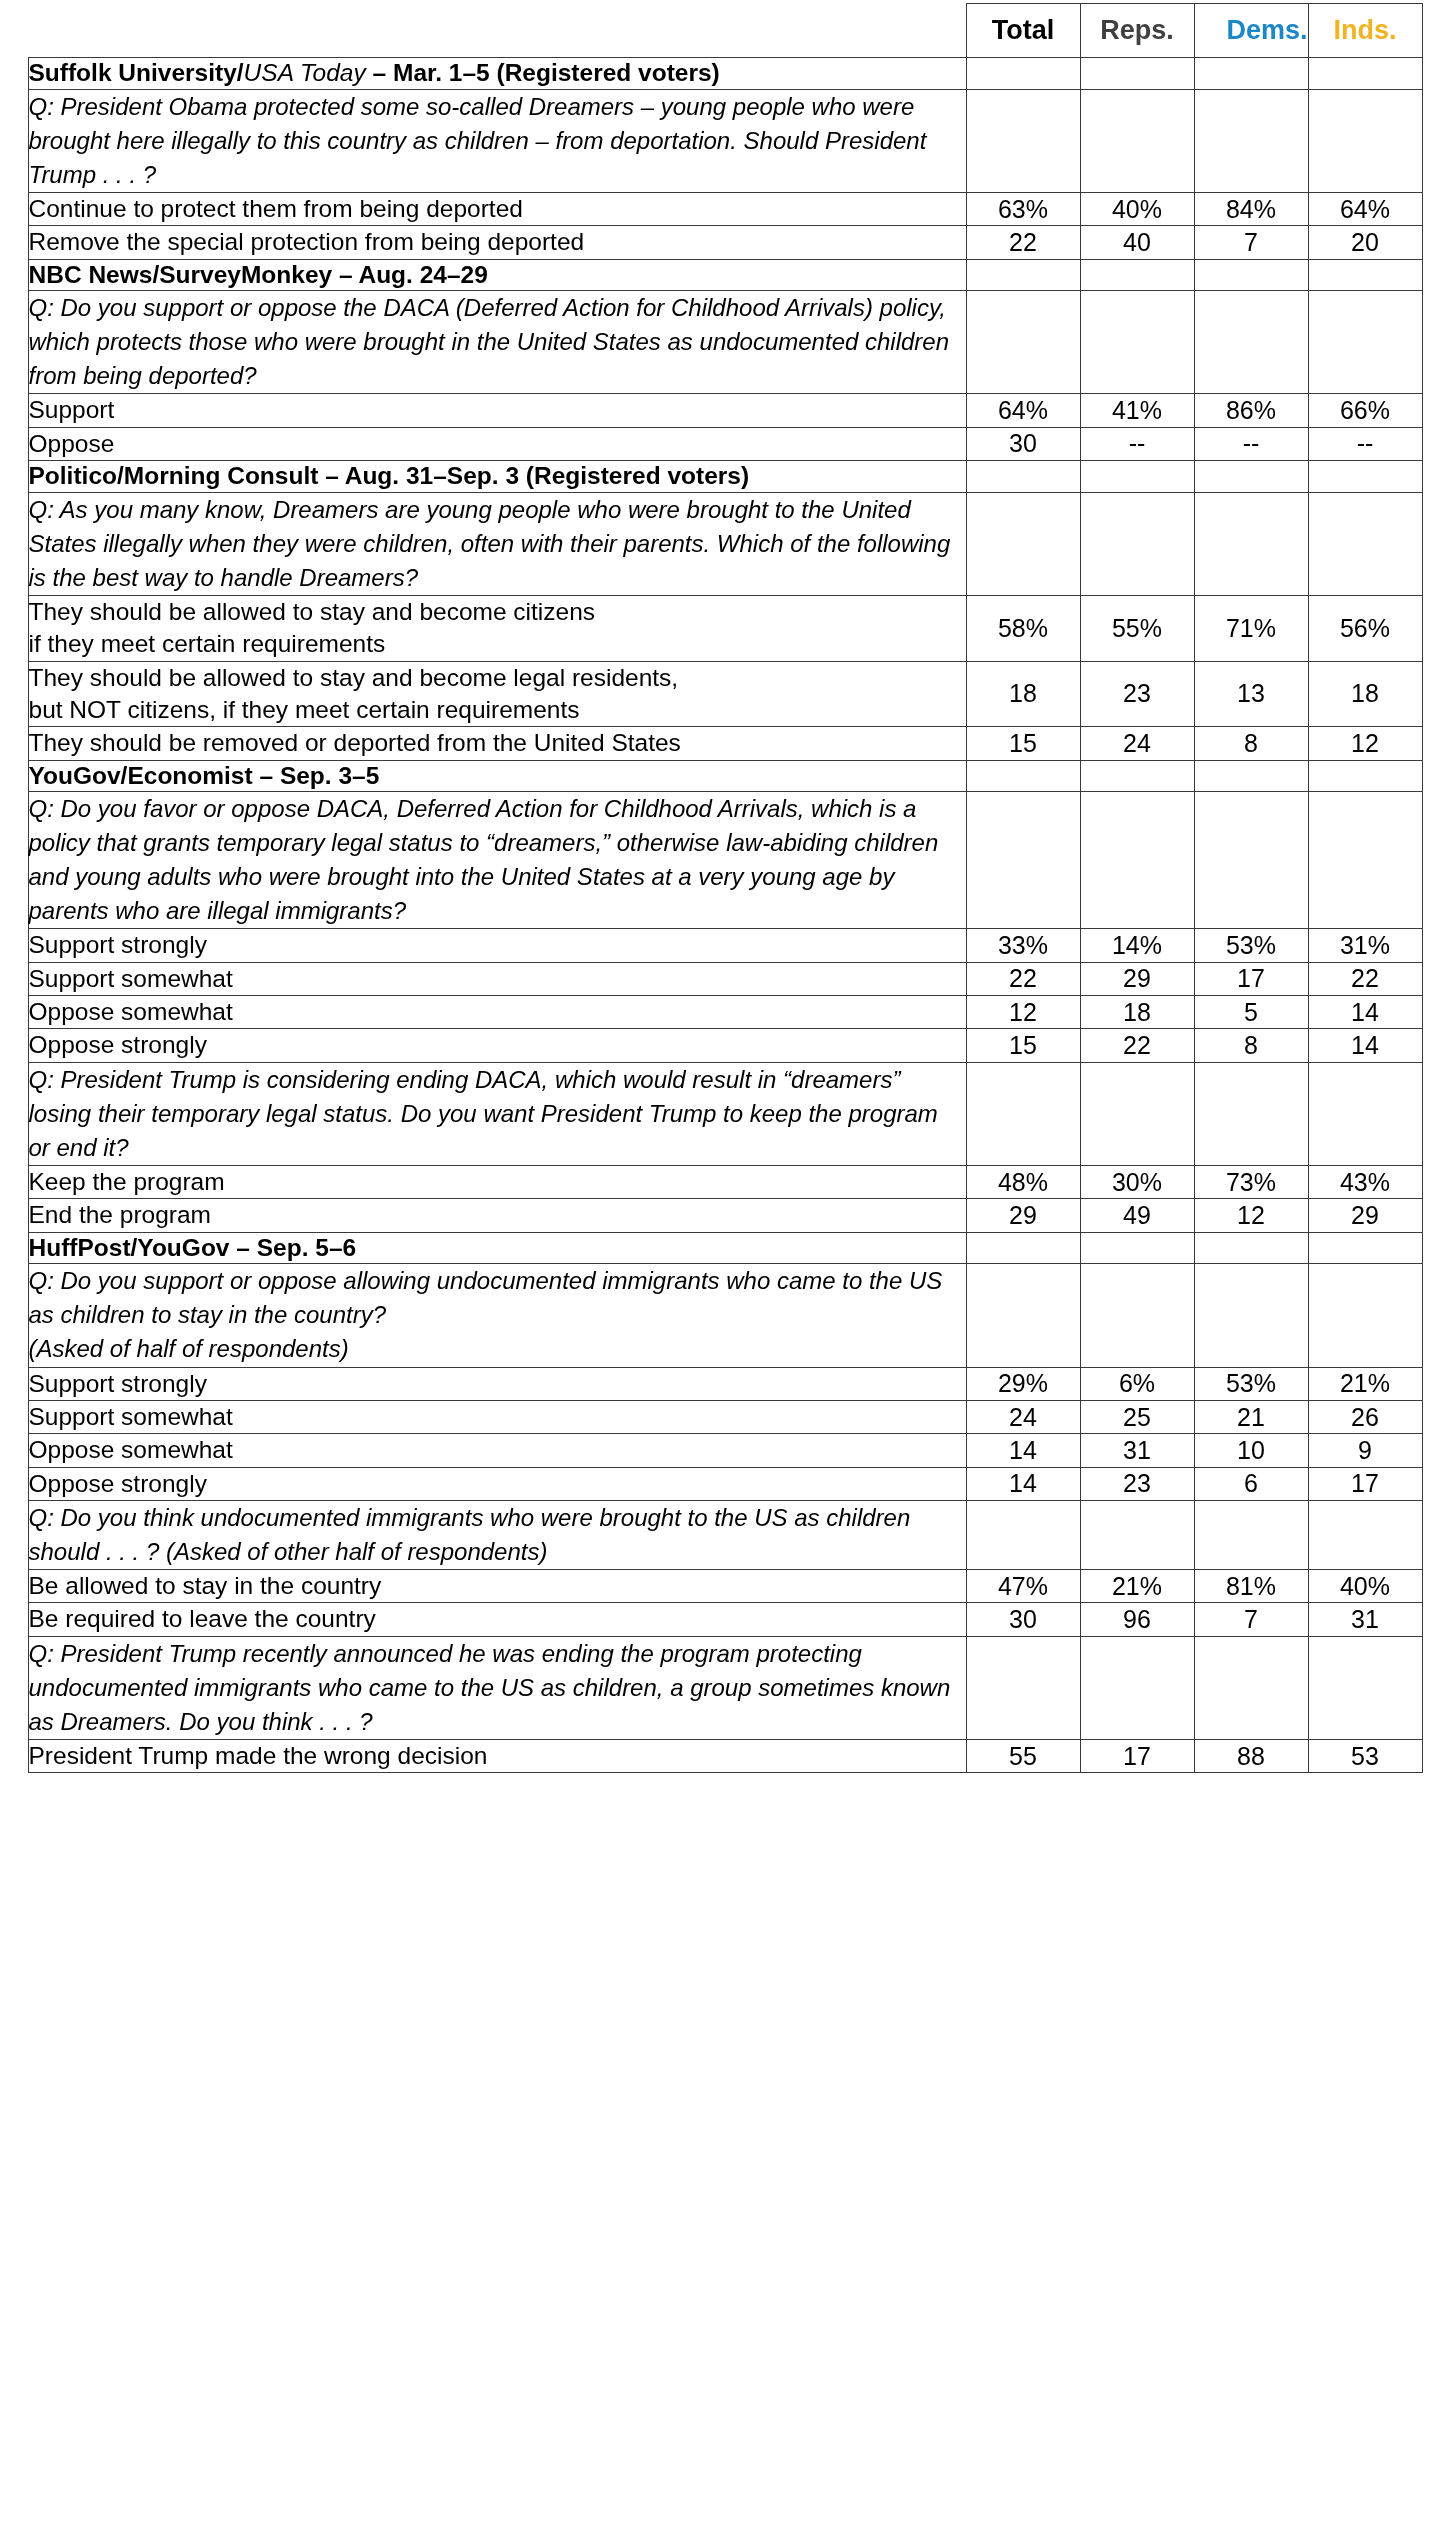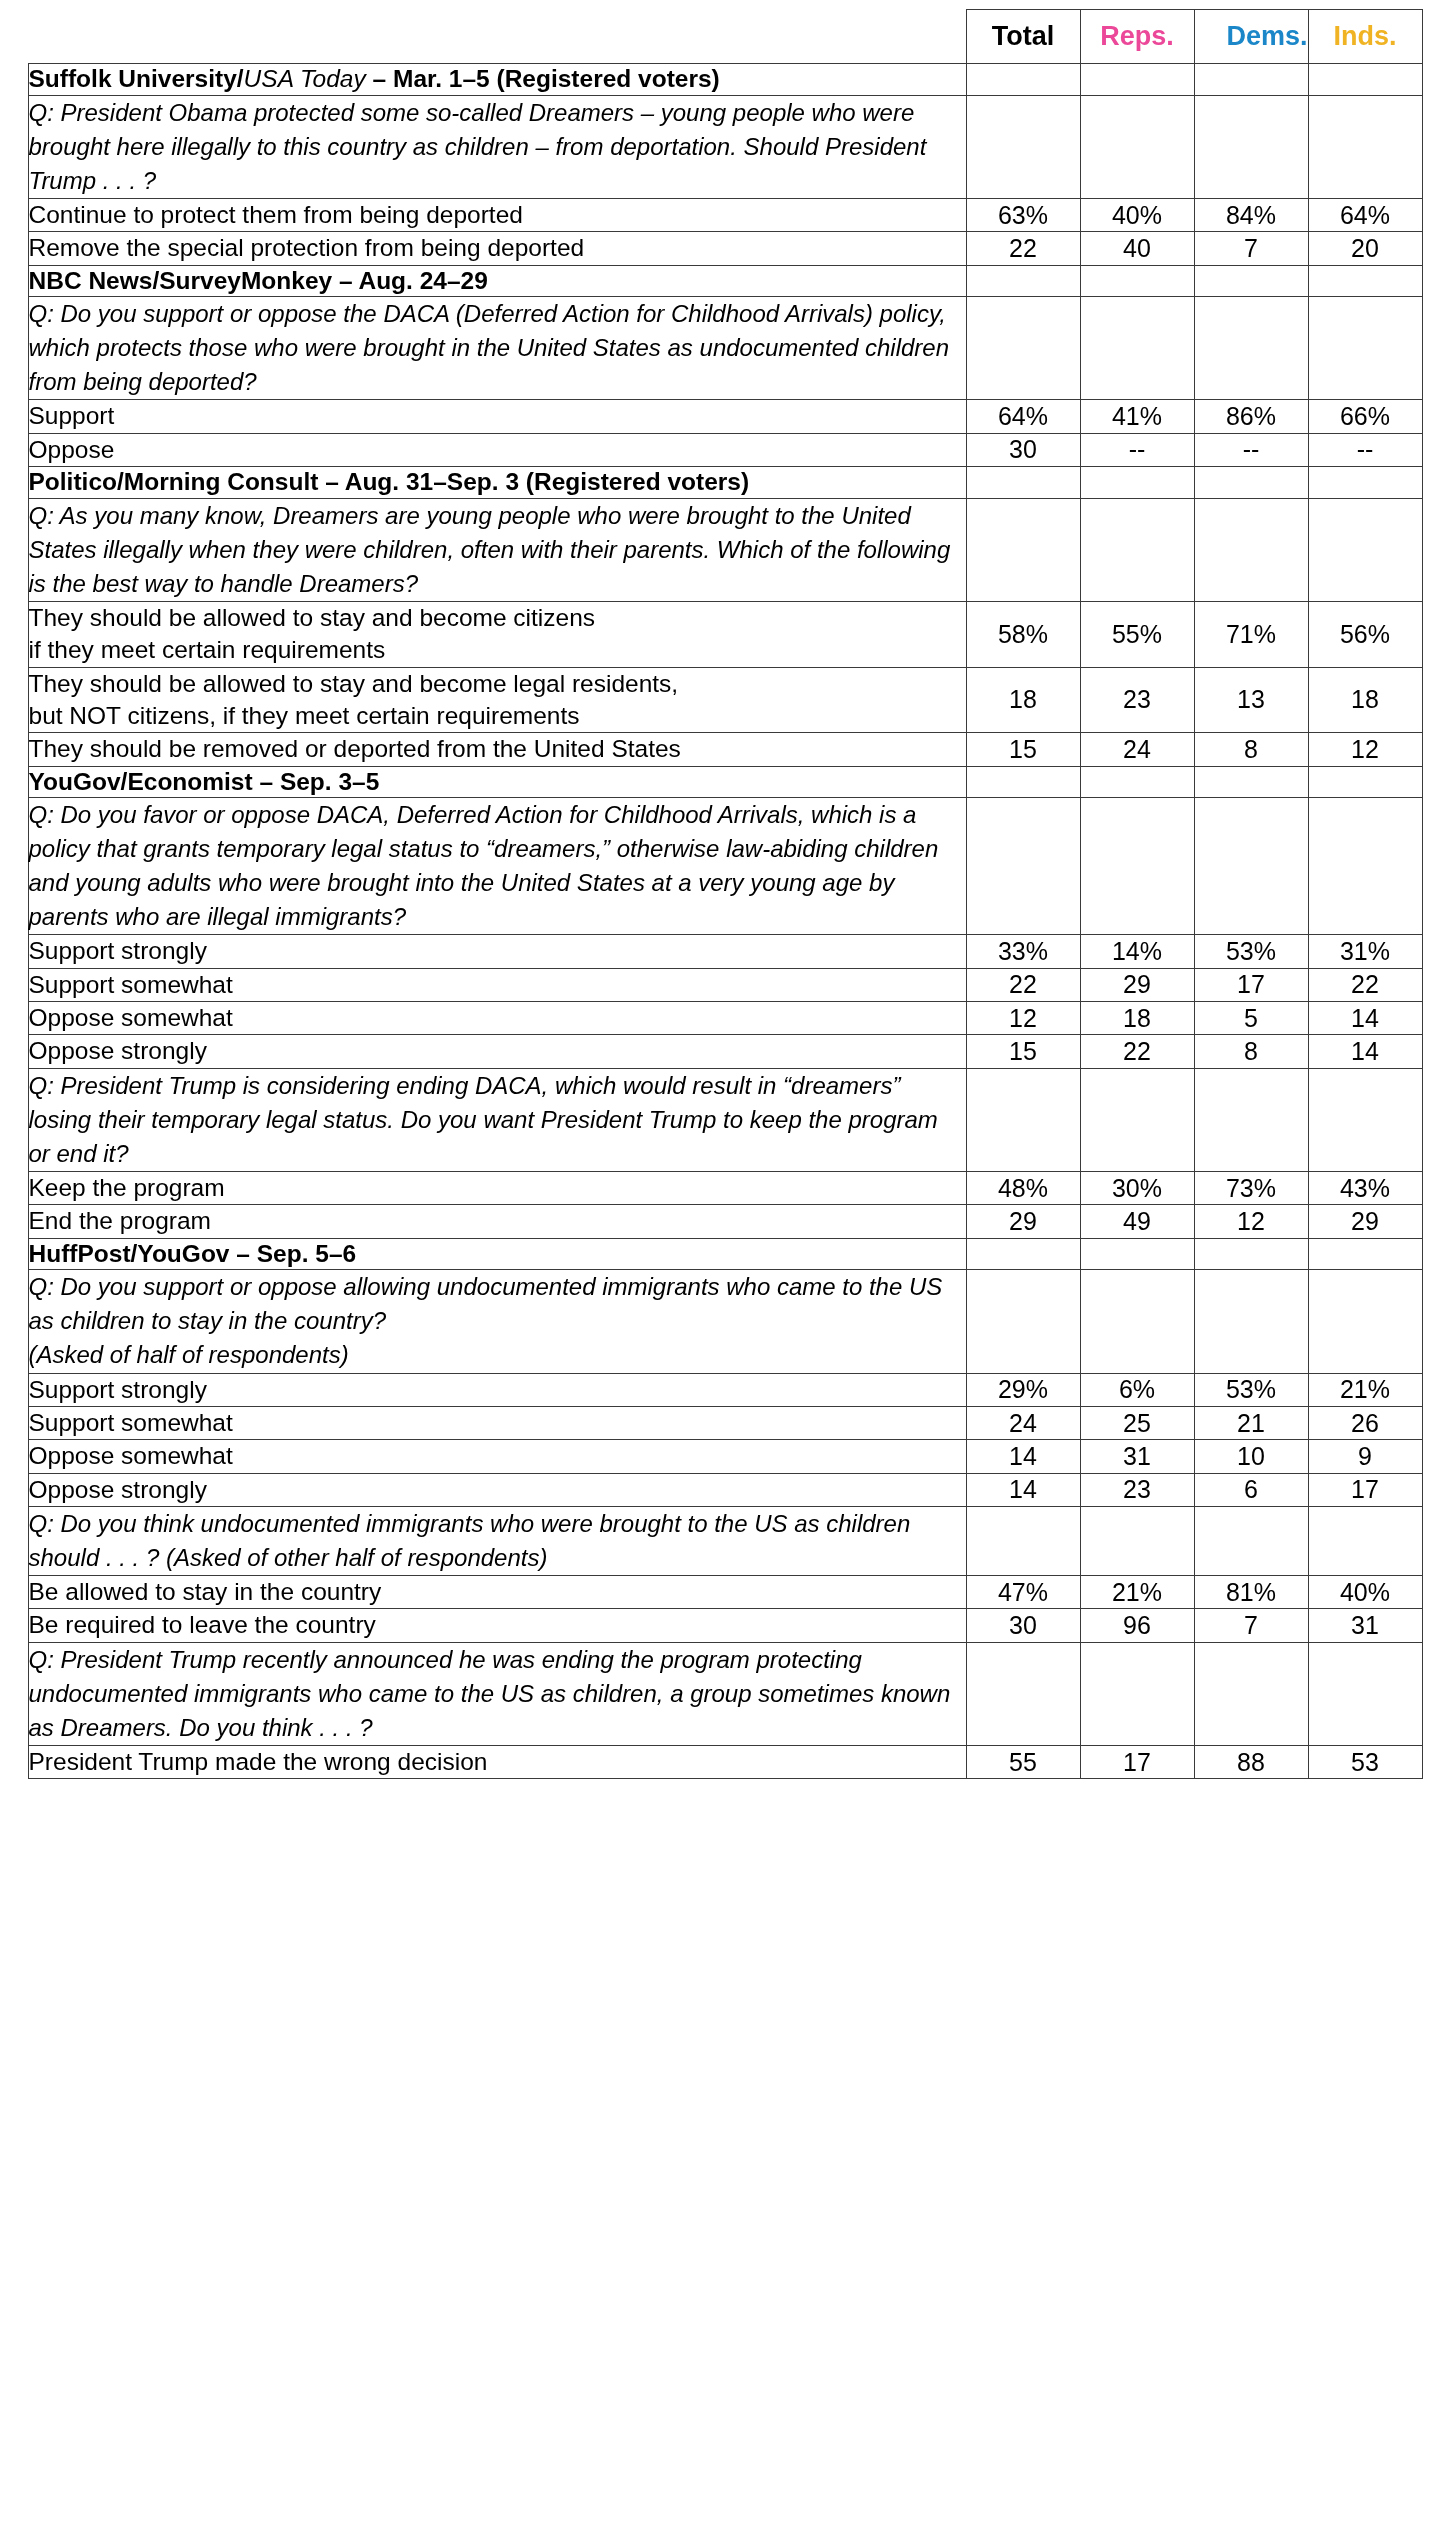--- a/index.html
+++ b/index.html
@@ -12,21 +12,21 @@
     height: 2525px;
     font-family: "Liberation Sans", "DejaVu Sans", sans-serif;
     color: #000000;
     -webkit-font-smoothing: antialiased;
   }
 
   #poll-table {
     position: relative;
     width: 1395px;
     margin: 0 auto;
-    padding-top: 9px;
+    padding-top: 3px;
     box-sizing: border-box;
   }
 
   table.polls {
     border-collapse: collapse;
     width: 100%;
     table-layout: fixed;
   }
 
   table.polls td, table.polls th {
@@ -100,21 +100,21 @@
       <col class="c-label">
       <col class="c-num">
       <col class="c-num">
       <col class="c-num">
       <col class="c-num">
     </colgroup>
     <thead>
       <tr id="hdr-row">
           <th class="hdr-cell hdr-blank" style="border-left: none; border-top: none;"></th>
           <th class="hdr-cell" style="color: rgb(0, 0, 0);">Total</th>
-          <th class="hdr-cell" style="color: #ec4899; margin-left: 16px;">Reps.</th>
+          <th class="hdr-cell" style="color: #404040; margin-left: 16px;">Reps.</th>
           <th class="hdr-cell" style="color: rgb(27, 135, 201); text-align: right;">Dems.</th>
           <th class="hdr-cell" style="color: rgb(240, 179, 35);">Inds.</th>
         </tr>
     </thead>
     <tbody id="table-body">
         <tr>
           <td class="section-cell"><span>Suffolk University/</span><span class="org-italic">USA Today</span><span> – Mar. 1–5</span><span class="paren"> (Registered voters)</span></td>
           <td class="num-cell empty-cell">&nbsp;</td>
           <td class="num-cell empty-cell">&nbsp;</td>
           <td class="num-cell empty-cell">&nbsp;</td>

